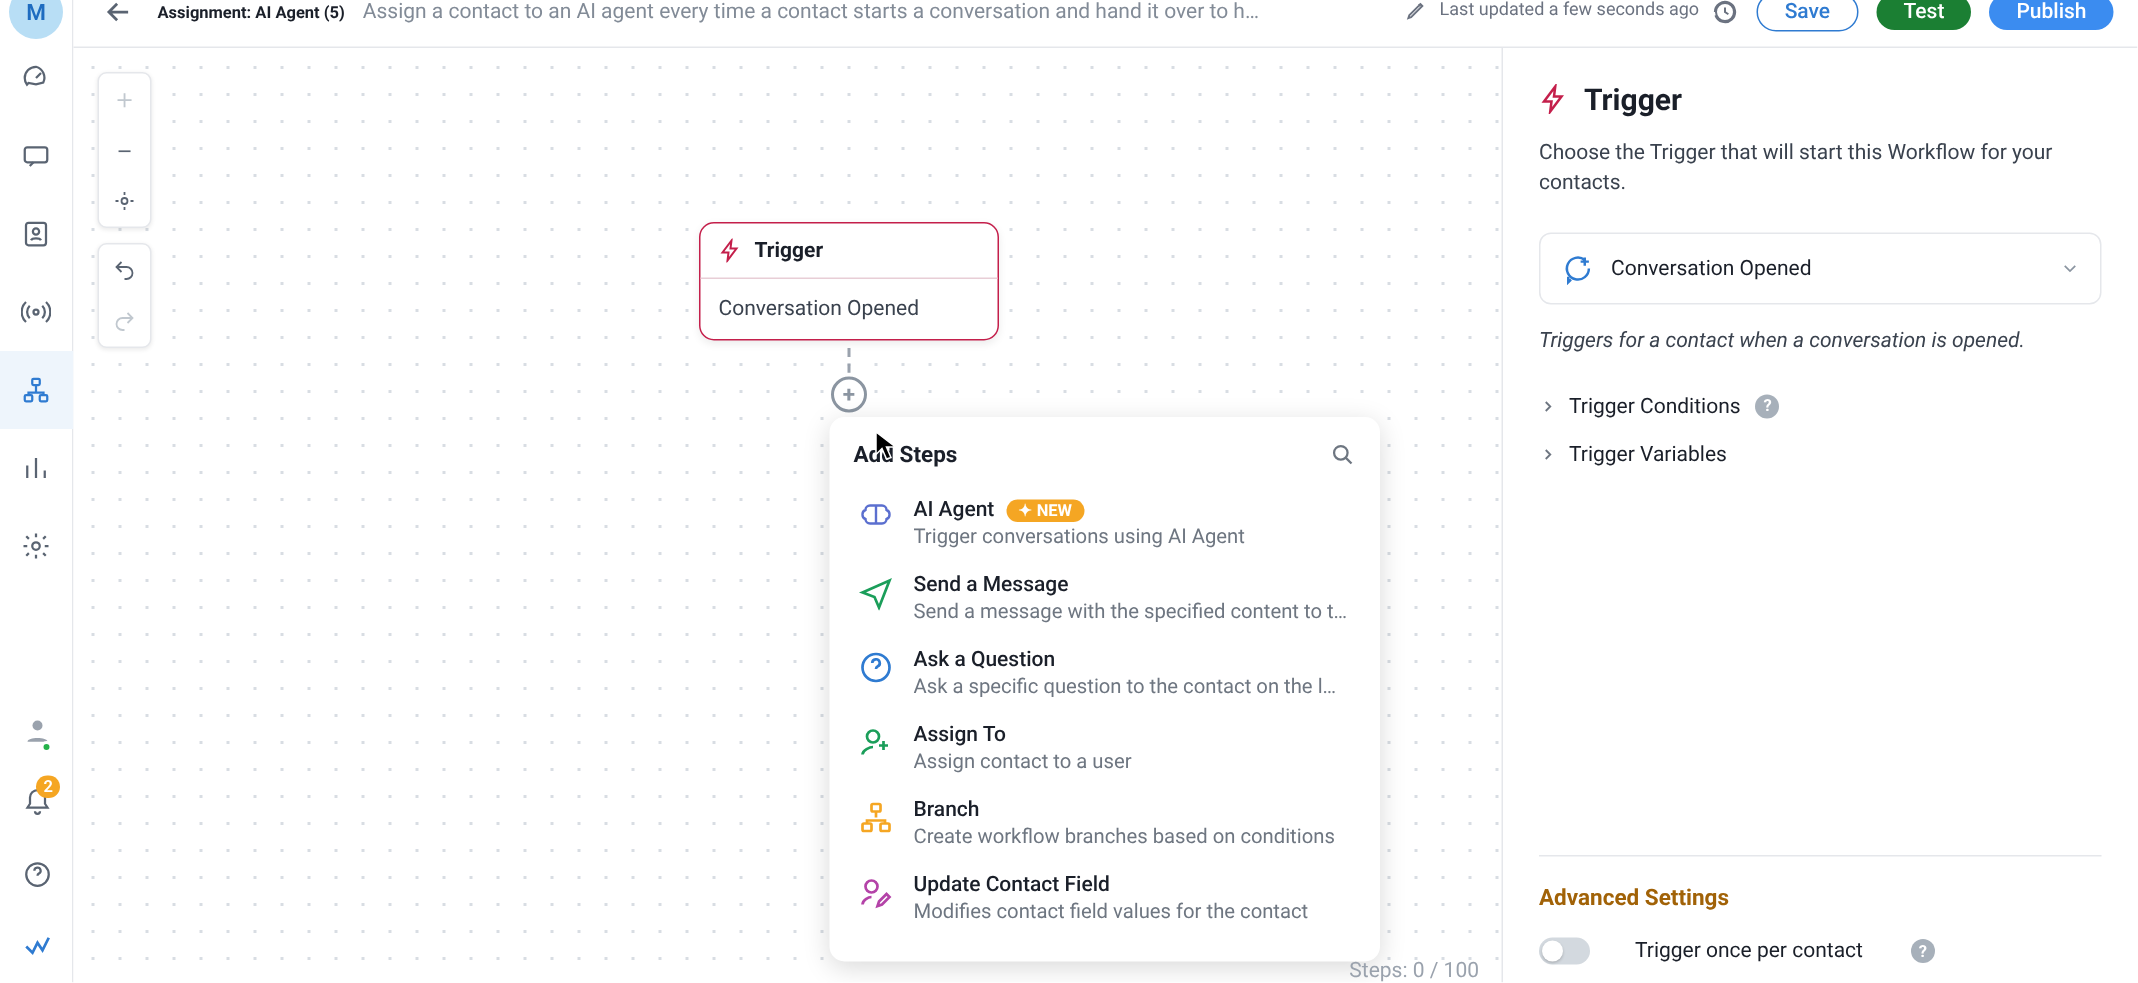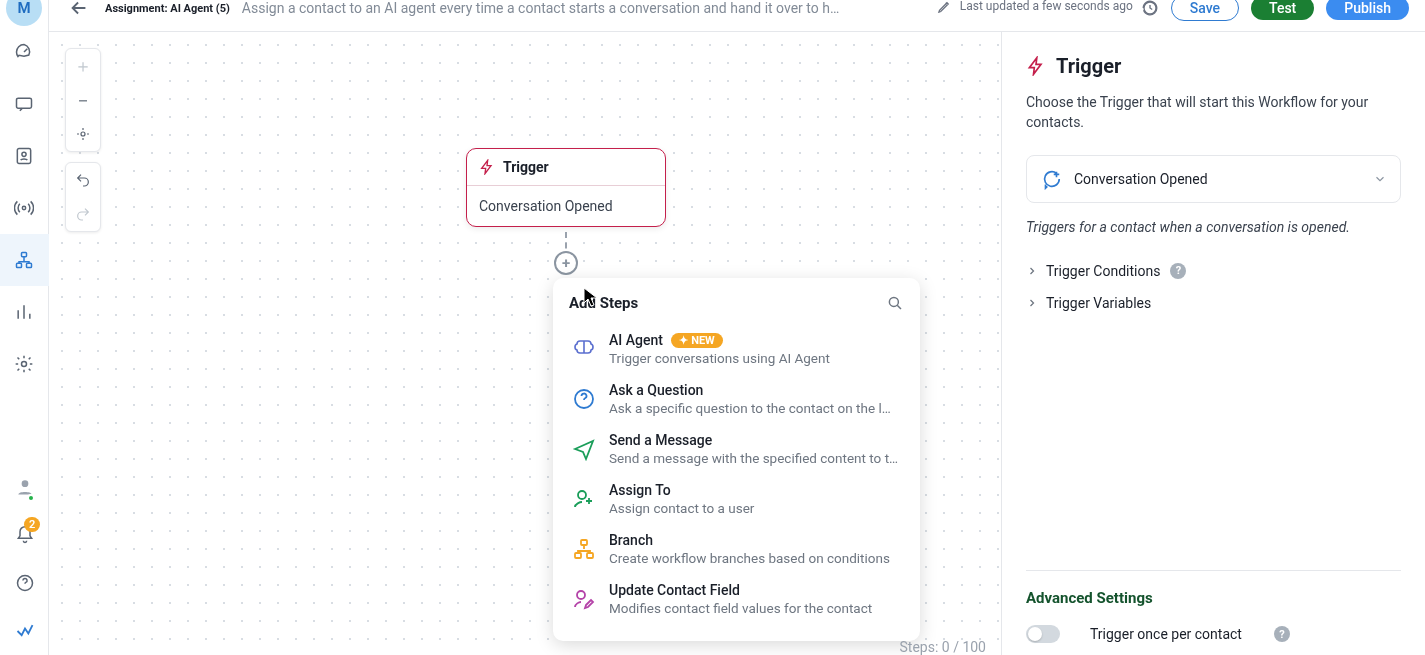--- a/index.html
+++ b/index.html
@@ -50,21 +50,21 @@
 
 
 .connector-line { position: absolute; left: 516px; top: 200px; width: 0; height: 27px; border-left: 2px dashed #9aa2ad; }
 .add-step-plus { position: absolute; left: 505px; top: 219px; width: 24px; height: 24px; border-radius: 50%; background: #fff; border: 2px solid #8b95a1; display: flex; align-items: center; justify-content: center; color: #8b95a1; font-size: 15px; font-weight: 700; cursor: pointer; }
 
 
 .add-steps-pop { position: absolute; left: 504px; top: 246px; width: 367px; height: 363px; background: #fff; border-radius: 10px; box-shadow: 0 4px 18px rgba(0,0,0,.15); padding: 16px 4px 8px 16px; overflow: hidden; }
 .add-steps-head { display: flex; align-items: center; justify-content: space-between; padding-right: 12px; margin-bottom: 12px; }
 .add-steps-title { font-size: 15px; font-weight: 700; color: #1a1f29; }
 .add-steps-list { overflow-y: auto; height: 310px; padding-right: 4px; }
-.step-row { display: flex; gap: 12px; padding: 8px 6px 8px 2px; border-radius: 6px; cursor: pointer; align-items: center; }
+.step-row { display: flex; gap: 12px; padding: 8px 6px 8px 2px; border-radius: 6px; cursor: pointer; }
 .step-icon { width: 26px; height: 26px; flex: none; display: flex; align-items: flex-start; justify-content: center; margin-top: 1px; }
 .step-text { min-width: 0; flex: 1; }
 .step-title { font-size: 14px; color: #1a1f29; font-weight: 500; display: flex; align-items: center; gap: 8px; }
 .step-desc { font-size: 13.5px; color: #6e7681; white-space: nowrap; overflow: hidden; text-overflow: ellipsis; margin-top: 2px; max-width: 294px; }
 .new-badge { background: #f5a623; color: #fff; font-size: 11px; font-weight: 700; border-radius: 12px; padding: 1px 8px; display: inline-flex; align-items: center; gap: 3px; }
 .add-steps-list::-webkit-scrollbar { width: 6px; }
 .add-steps-list::-webkit-scrollbar-thumb { background: #d3d9df; border-radius: 3px; }
 
 
 .steps-counter { position: absolute; right: 15px; bottom: 0px; font-size: 14px; color: #9aa2ad; }
@@ -81,21 +81,21 @@
 .trigger-select { border: 1px solid #e5e7eb; border-radius: 8px; padding: 12px 13px; display: flex; align-items: center; gap: 12px; cursor: pointer; }
 .trigger-select .chat-icon { color: #2f7bd1; }
 .trigger-select .label { font-size: 14px; color: #1a1f29; flex: 1; }
 .trigger-select .chev { color: #8b95a1; }
 .panel-note { font-size: 14px; color: #3a424e; font-style: italic; margin: 16px 0 20px 0; }
 .expand-row { display: flex; align-items: center; gap: 8px; padding: 8px 0; cursor: pointer; font-size: 14px; color: #1a1f29; }
 .expand-row .chev { color: #6e7681; }
 .help-q { width: 16px; height: 16px; border-radius: 50%; background: #a7b0ba; color: #fff; font-size: 11px; display: inline-flex; align-items: center; justify-content: center; font-weight: 700; margin-left: 2px; }
 .panel-flex-spacer { flex: 1; }
 .advanced-block { border-top: 1px solid #e5e7eb; padding-top: 18px; margin-top: 10px; }
-.advanced-title { font-size: 15px; font-weight: 700; color: #14532d; margin-bottom: 18px; }
+.advanced-title { font-size: 15px; font-weight: 700; color: #a16207; margin-bottom: 18px; }
 .toggle-row { display: flex; align-items: center; gap: 30px; font-size: 14px; color: #1a1f29; padding-bottom: 12px; }
 .toggle { width: 34px; height: 18px; border-radius: 9px; background: #d3d9df; position: relative; cursor: pointer; }
 .toggle .knob { width: 14px; height: 14px; border-radius: 50%; background: #fff; position: absolute; top: 2px; left: 2px; box-shadow: 0 1px 2px rgba(0,0,0,.2); }
 </style>
 </head>
 <body>
 
 <div class="sidebar-left">
   <div class="avatar-top">M</div>
   <div class="sidebar-item-l">
@@ -257,44 +257,44 @@
           <div class="step-title">
             <span>AI Agent</span>
             <span class="new-badge">✦ <span>NEW</span></span>
           </div>
           <div class="step-desc">Trigger conversations using AI Agent</div>
         </div>
       </div>
 
       <div class="step-row">
         <div class="step-icon">
+            <svg width="24" height="24" viewBox="0 0 24 24" fill="none" stroke="#1b9e5a" stroke-width="1.8">
+              <path d="M3 12l18-8-7 18-3-7z"></path>
+            </svg>
+          </div>
+        <div class="step-text">
+          <div class="step-title">
+              <span>Send a Message</span>
+            </div>
+          <div class="step-desc">Send a message with the specified content to t…</div>
+        </div>
+      </div>
+
+      <div class="step-row">
+        <div class="step-icon">
             <svg width="24" height="24" viewBox="0 0 24 24" fill="none" stroke="#2f7bd1" stroke-width="1.8">
               <circle cx="12" cy="12" r="9"></circle>
               <path d="M9.5 9a2.5 2.5 0 1 1 3.5 2.3c-.8.4-1 1-1 1.7M12 17h.01"></path>
             </svg>
           </div>
         <div class="step-text">
           <div class="step-title">
               <span>Ask a Question</span>
             </div>
           <div class="step-desc">Ask a specific question to the contact on the l…</div>
-        </div>
-      </div>
-
-      <div class="step-row">
-        <div class="step-icon">
-            <svg width="24" height="24" viewBox="0 0 24 24" fill="none" stroke="#1b9e5a" stroke-width="1.8">
-              <path d="M3 12l18-8-7 18-3-7z"></path>
-            </svg>
-          </div>
-        <div class="step-text">
-          <div class="step-title">
-              <span>Send a Message</span>
-            </div>
-          <div class="step-desc">Send a message with the specified content to t…</div>
         </div>
       </div>
 
       <div class="step-row">
         <div class="step-icon">
             <svg width="24" height="24" viewBox="0 0 24 24" fill="none" stroke="#1b9e5a" stroke-width="1.8">
               <circle cx="10" cy="8" r="4"></circle>
               <path d="M3 20c0-3 5-5 7-5M17 11v6M14 14h6"></path>
             </svg>
           </div>

